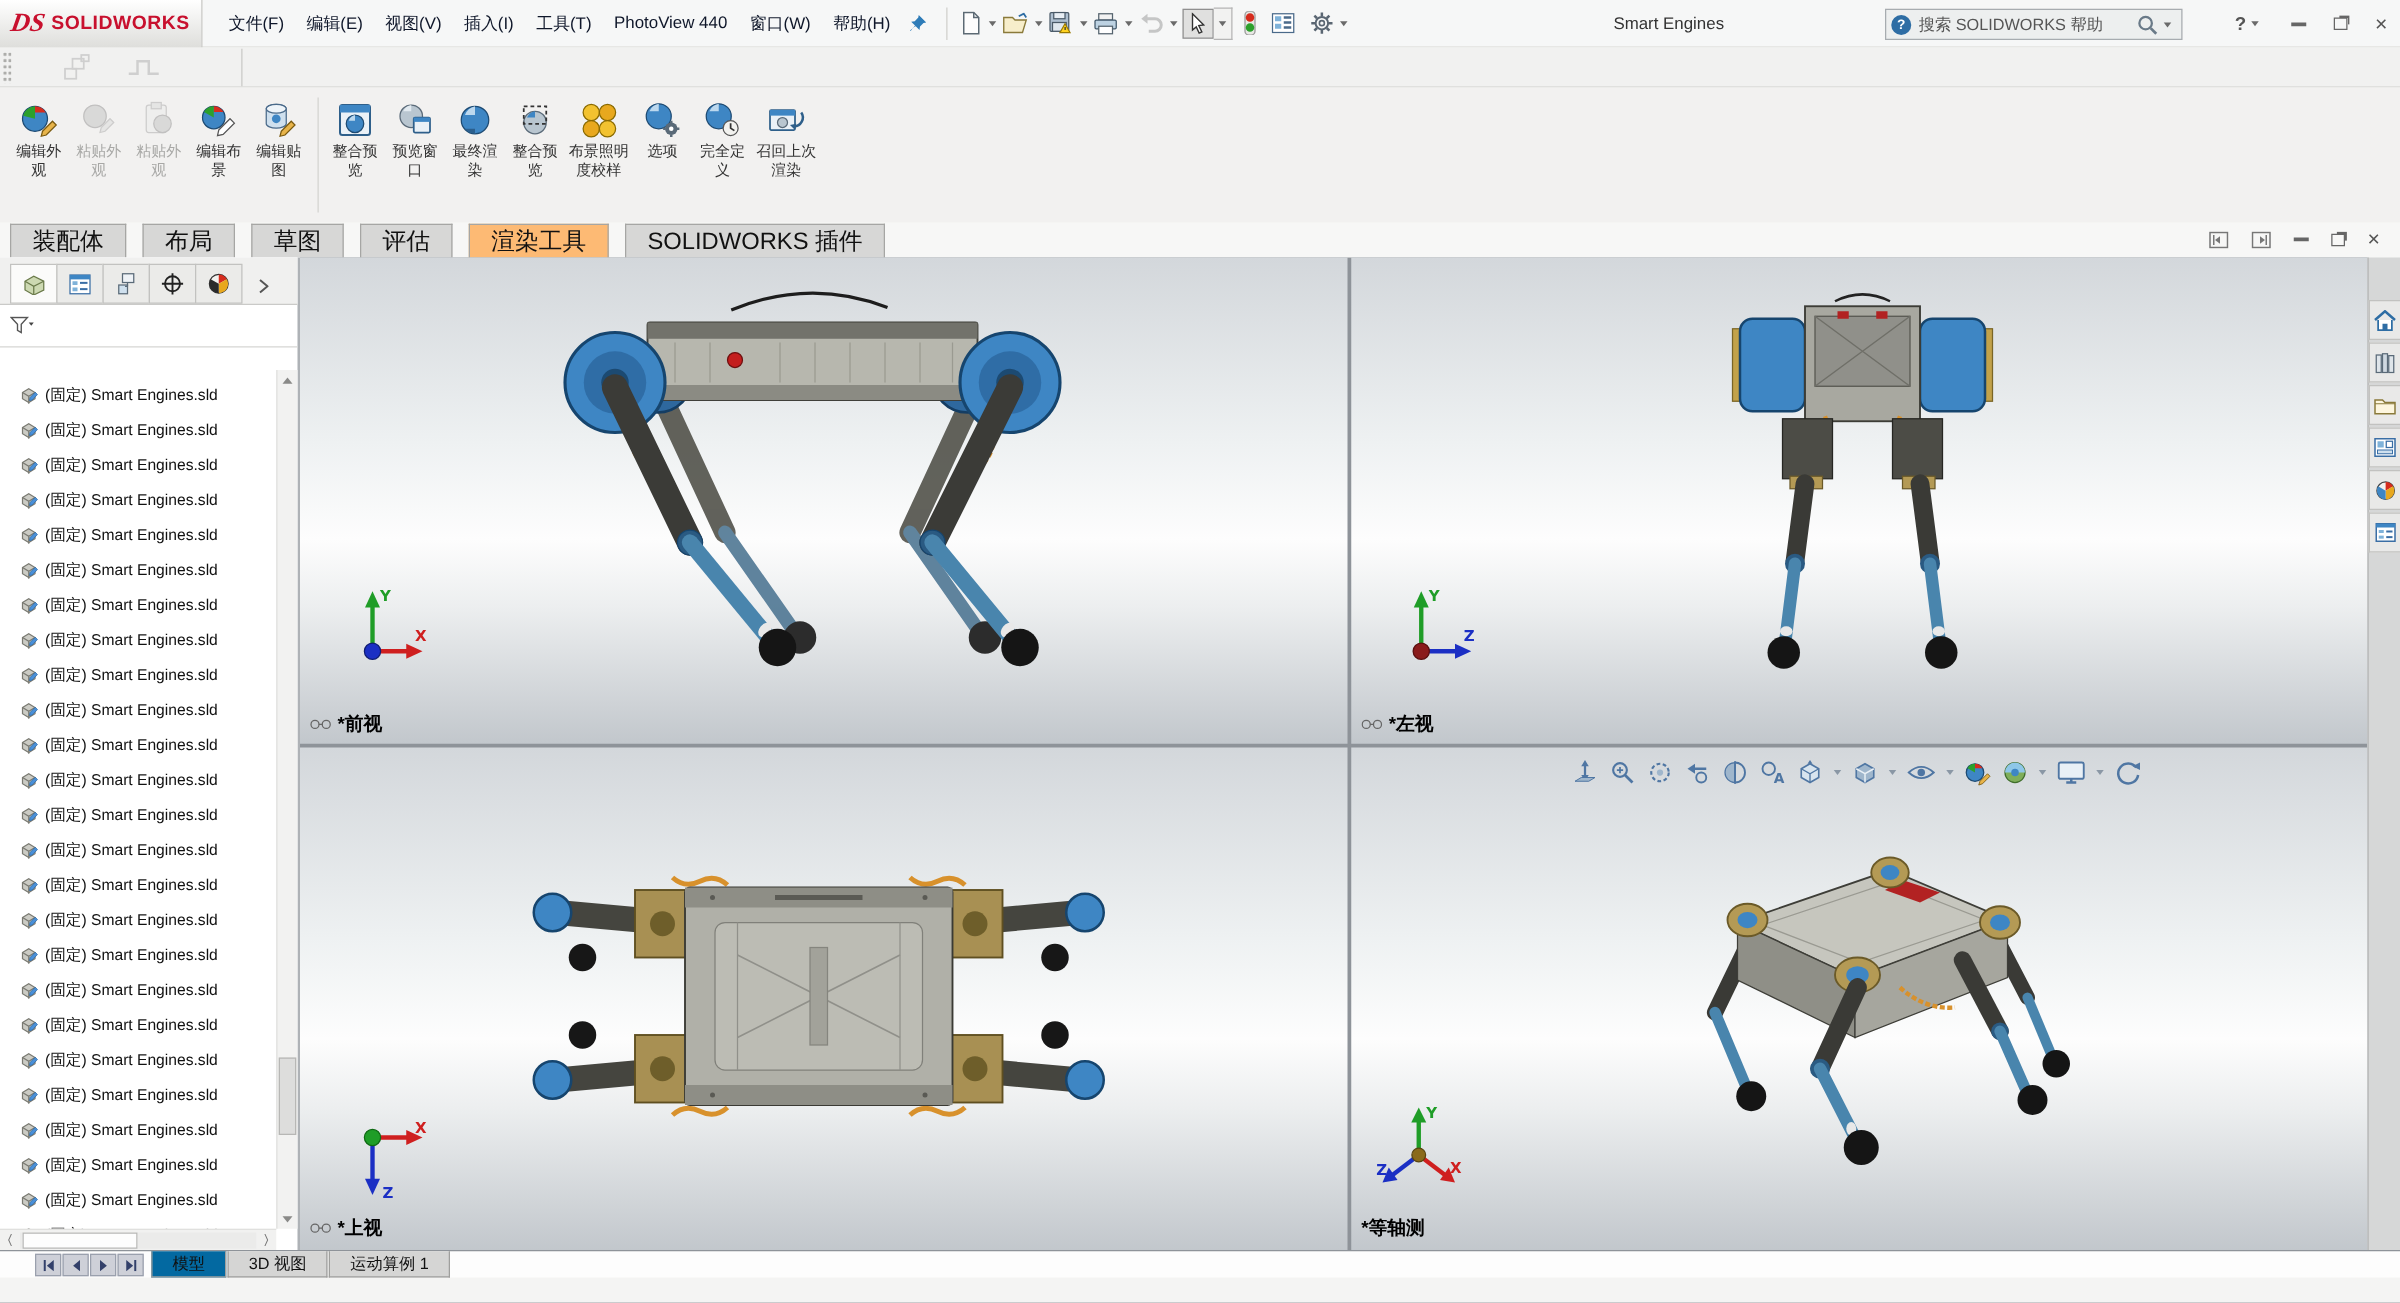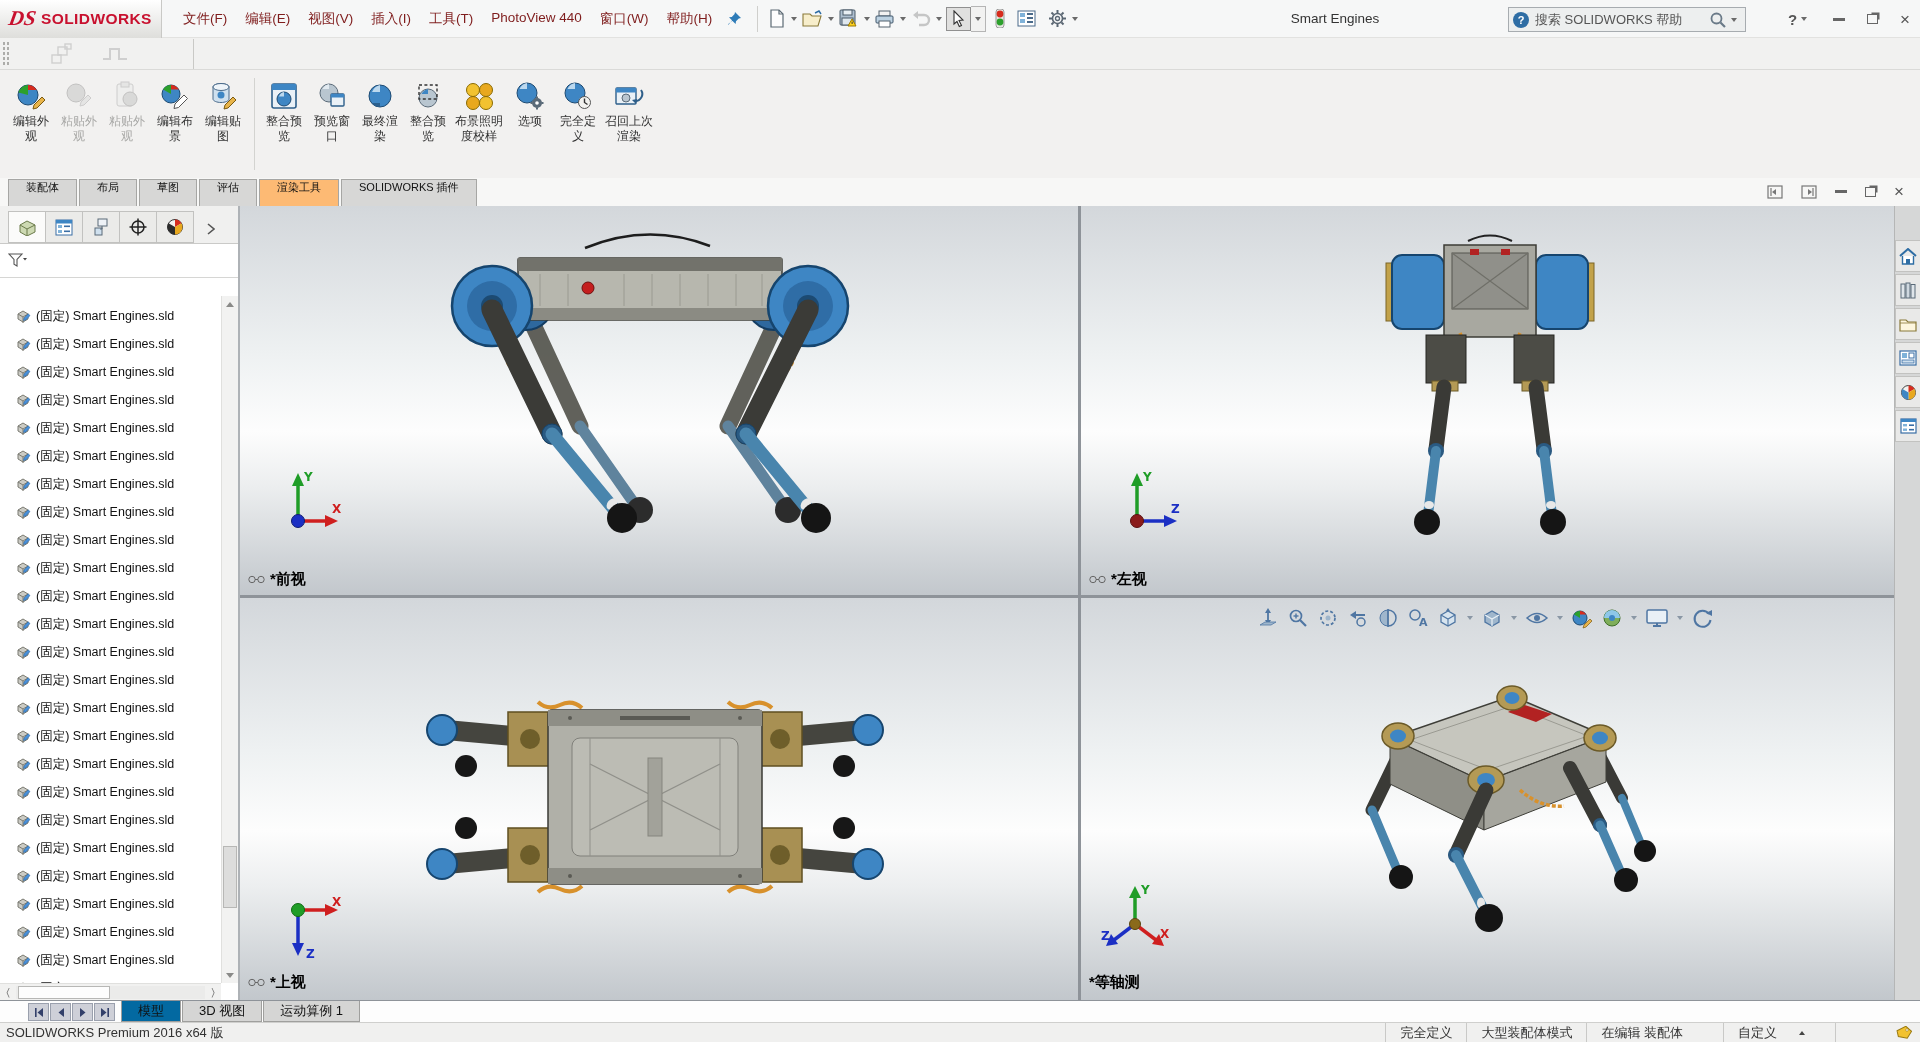--- a/index.html
+++ b/index.html
@@ -6,21 +6,21 @@
   html,body { width:1920px; height:1042px; overflow:hidden; }
   body { font-family:"Liberation Sans","DejaVu Sans",sans-serif; font-size:13px; color:#222; background:#e9e9e9; }
   #app { position:relative; width:1920px; height:1042px; background:#f4f4f3; }
 
   
   .titlebar { position:absolute; left:0; top:0; width:1920px; height:38px; background:#f6f7f7; border-bottom:1px solid #e2e2e0; display:flex; align-items:center; }
   .logo { width:162px; height:38px; background:linear-gradient(#ffffff,#dededb); border-right:1px solid #c9c9c6; display:flex; align-items:center; justify-content:center; gap:5px; flex:none; }
   .logo-mark { font:italic 800 21px "Liberation Serif",serif; color:#c8102e; transform:skewX(-10deg); }
   .logo-name { font-weight:700; font-size:15.5px; color:#c8102e; letter-spacing:.4px; }
   .menus { display:flex; margin-left:12px; }
-  .menu-item { padding:5px 9px; font-size:13.5px; color:#7f1d1d; white-space:nowrap; }
+  .menu-item { padding:5px 9px; font-size:13.5px; color:#0f172a; white-space:nowrap; }
   .pin { margin:0 6px; }
   .tb-sep { width:1px; height:26px; background:#cfcfcc; margin:0 9px; flex:none; }
   .qat { display:flex; align-items:center; }
   .qat-btn { display:flex; align-items:center; padding:3px 1px; }
   .caret { width:0; height:0; border-left:3.5px solid transparent; border-right:3.5px solid transparent; border-top:4px solid #6a6a6a; margin:0 4px; }
   .caret.up { border-top:none; border-bottom:4px solid #444; }
   .qat-sel { border:1px solid #909090; background:#e0e0df; padding:2px 4px; display:flex; align-items:center; }
   .qat-sel-caret { border:1px solid #b5b5b5; border-left:none; background:#f2f2f1; height:26px; display:flex; align-items:center; }
   .dim { opacity:.38; filter:grayscale(1); }
   .doc-title { position:absolute; left:1230px; top:0; width:210px; height:38px; line-height:38px; text-align:center; font-size:13.5px; color:#333; }
@@ -42,21 +42,21 @@
   .ribbon { position:absolute; left:0; top:70px; width:1920px; height:108px; background:#f2f1f0; display:flex; align-items:flex-start; padding:8px 0 0 8px; }
   .rbtn { width:46px; display:flex; flex-direction:column; align-items:center; margin-right:2px; }
   .rbtn .ricon { height:36px; display:flex; align-items:center; }
   .rbtn .rlabel { font-size:12px; line-height:15px; text-align:center; color:#333; }
   .rbtn.disabled .rlabel { color:#a8a8a6; }
   .rbtn.disabled svg { opacity:.35; filter:grayscale(1); }
   .rib-sep { width:1px; align-self:stretch; background:#d3d3d0; margin:0 6px 8px 6px; }
 
   
   .tabrow { position:absolute; left:0; top:178px; width:1920px; height:28px; background:#f7f7f6; display:flex; align-items:flex-end; padding-left:8px; }
-  .ctab { height:27px; padding:0 17px; background:#d7d7d6; border:1px solid #a6a6a4; border-bottom:none; display:flex; align-items:flex-start; font-size:11px; color:#111; margin-right:2px; }
+  .ctab { height:27px; padding:0 17px; background:#d7d7d6; border:1px solid #a6a6a4; border-bottom:none; display:flex; align-items:flex-end; font-size:19px; color:#111; margin-right:13px; }
   .ctab.active { background:#fdba74; }
   .vp-wincontrols { margin-left:auto; display:flex; align-items:center; gap:18px; padding:0 16px 6px 0; }
 
   
   .main { position:absolute; left:0; top:206px; width:1920px; height:794px; }
 
   
   .panel { position:absolute; left:0; top:0; width:240px; height:794px; background:#fff; border-right:2px solid #aeb2b6; }
   .ptabs { height:38px; display:flex; align-items:flex-end; background:#f0f0ef; border-bottom:1px solid #cacac8; padding:0 0 0 8px; }
   .ptab { width:38px; height:32px; border:1px solid #c2c2c0; background:#ebebe9; display:flex; align-items:center; justify-content:center; margin-right:-1px; }
@@ -1151,32 +1151,14 @@
             <polygon points="1,0 6.5,4.5 1,9" fill="#33406a"></polygon>
             <rect x="7.4" y="0" width="1.6" height="9" fill="#33406a"></rect>
           </svg>
         </span>
     </div>
     <div class="mtab active"><span>模型</span></div>
     <div class="mtab"><span>3D 视图</span></div>
     <div class="mtab"><span>运动算例 1</span></div>
   </div>
 
-  <footer class="statusbar">
-    <span class="sb-left">SOLIDWORKS Premium 2016 x64 版</span>
-    <div class="sb-right">
-      <span class="sb-item">完全定义</span>
-      <span class="sb-item">大型装配体模式</span>
-      <span class="sb-item">在编辑 装配体</span>
-      <span class="sb-item custom">
-          <span>自定义</span>
-          <span class="caret up" style="margin-left:22px"></span>
-        </span>
-      <span class="sb-tag">
-        <svg width="16" height="13" viewBox="0 0 16 13">
-            <path d="M1 7L8 0l7 3-2 8-9 1z" fill="#f2c230" stroke="#9a7a10" transform="rotate(18 8 6)"></path>
-            <circle cx="11" cy="4" r="1.3" fill="#fff" stroke="#9a7a10" stroke-width=".6"></circle>
-          </svg>
-      </span>
-    </div>
-  </footer>
 
 </div>
 
 </body></html>

